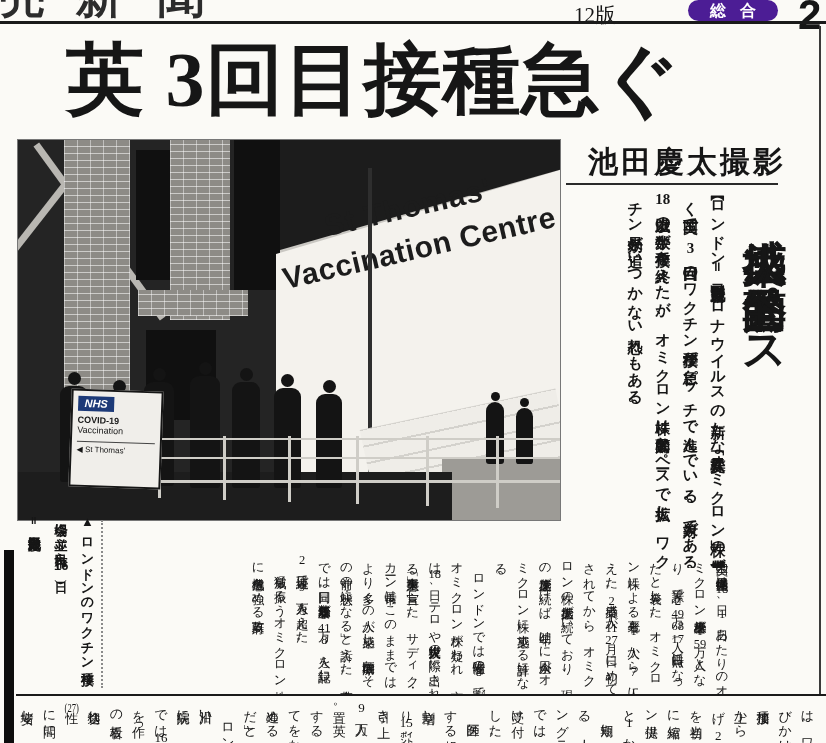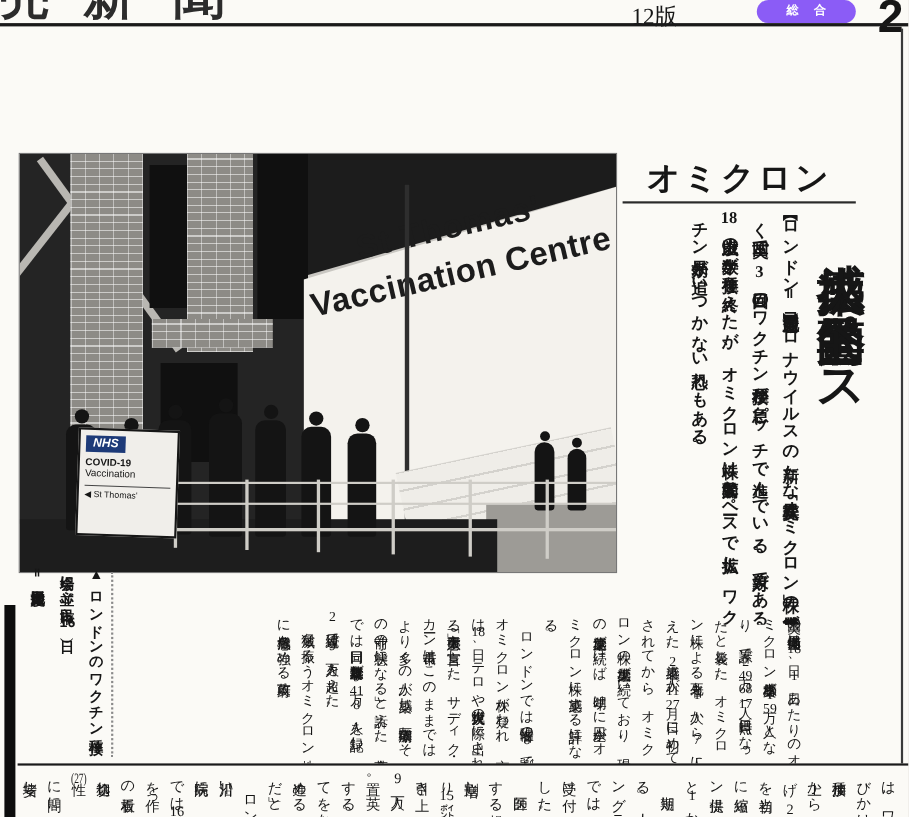--- a/index.html
+++ b/index.html
@@ -6,22 +6,22 @@
   .page{position:relative;width:826px;height:743px;background:#fbfaf6;overflow:hidden;
         color:#161616;font-family:"Liberation Serif","DejaVu Serif",serif;}
   .sans{font-family:"Liberation Sans","DejaVu Sans",sans-serif;}
   .vtext{writing-mode:vertical-rl;text-orientation:mixed;}
   .tcy{text-combine-upright:all;}
 
   
   .masthead{position:absolute;left:0;top:0;width:560px;height:21px;overflow:hidden;}
   .m-char{position:absolute;top:-34px;font-size:46px;font-weight:700;color:#2c2c2c;}
   .edition{position:absolute;left:574px;top:1px;font-size:21px;}
-  .badge{position:absolute;left:688px;top:0px;width:90px;height:21px;background:#8b5cf6;
-         border-radius:11px;color:#fff;font-size:11px;font-weight:700;line-height:21px;
+  .badge{position:absolute;left:688px;top:0px;width:90px;height:21px;background:#4c1d95;
+         border-radius:11px;color:#fff;font-size:16px;font-weight:700;line-height:21px;
          text-align:center;letter-spacing:14px;text-indent:14px;}
   .pagenum{position:absolute;left:798px;top:-9px;font-size:42px;font-weight:700;}
   .header-rule{position:absolute;left:0;top:21px;width:826px;height:2.5px;background:#1a1a1a;}
 
   
   .headline{position:absolute;left:66px;top:28px;font-size:78px;font-weight:700;
             letter-spacing:1px;white-space:nowrap;}
   .kicker{position:absolute;left:588px;top:142px;font-size:30px;font-weight:700;letter-spacing:3px;}
   .kicker-rule{position:absolute;left:566px;top:183px;width:212px;height:1.5px;background:#2a2a2a;}
 
@@ -89,21 +89,22 @@
   <div class="masthead">
     <span class="m-char" style="left:0px">売</span>
     <span class="m-char" style="left:76px">新</span>
     <span class="m-char" style="left:158px">聞</span>
   </div>
   <div class="edition">12版</div>
   <div class="badge sans">総合</div>
   <div class="pagenum sans">2</div>
   <div class="header-rule"></div>
 
-  <div class="kicker sans">オミクロン</div>
+  <div class="headline">英 3回目接種急ぐ</div>
+  <div class="kicker sans">池田慶太撮影</div>
   <div class="kicker-rule"></div>
 
   <div class="v-headline vtext">感染拡大　驚異的ペース</div>
   <div class="lead vtext">【ロンドン＝池田慶太】新型コロナウイルスの新たな変異株「オミクロン株」の感染拡大が続く英国で、<span class="tcy">3</span>回目のワクチン接種が急ピッチで進んでいる。対象である<span class="tcy">18</span>歳以上の半数が接種を終えたが、オミクロン株は驚異的なペースで拡大し、ワクチン効果が追いつかない恐れもある。</div>
   <div class="body-a vtext">英国の保健衛生当局は<span class="tcy">18</span>日、<span class="tcy">1</span>日あたりのオミクロン株感染者が<span class="tcy">1</span>万<span class="tcy">59</span>人となり、累計で<span class="tcy">2</span>万<span class="tcy">49</span><span class="tcy">68</span>人（<span class="tcy">17</span>日時点）になったと発表した。オミクロン株による死者も<span class="tcy">1</span>人から<span class="tcy">7</span>人に増えた。感染者<span class="tcy">2</span>人が<span class="tcy">11</span>月<span class="tcy">27</span>日に初めて公表されてから、オミクロン株の感染拡大が続いており、現在の感染速度が続けば、年明けに全人口がオミクロン株に感染する計算になる。<br>　ロンドンでは陽性者の<span class="tcy">8</span>割でオミクロン株が疑われ、市は<span class="tcy">18</span>日、テロや大規模火災の際に出される「重大事態」を宣言した。サディク・カーン市長は「このままではより多くの人が感染し、医療崩壊かその寸前の状態になる」と訴えた。英全土では同日、新規感染者数が<span class="tcy">9</span>万<span class="tcy">41</span><span class="tcy">8</span>人を記録し、<span class="tcy">2</span>日連続で<span class="tcy">9</span>万人を超えた。<br>　猛威を振るうオミクロン株に危機感を強める英政府</div>
   <div class="right-rule"></div>
 
   <div class="photo">
     <div class="ph-building">
       <div class="truss" style="left:6px;top:-12px;height:210px;transform:rotate(38deg);"></div>

